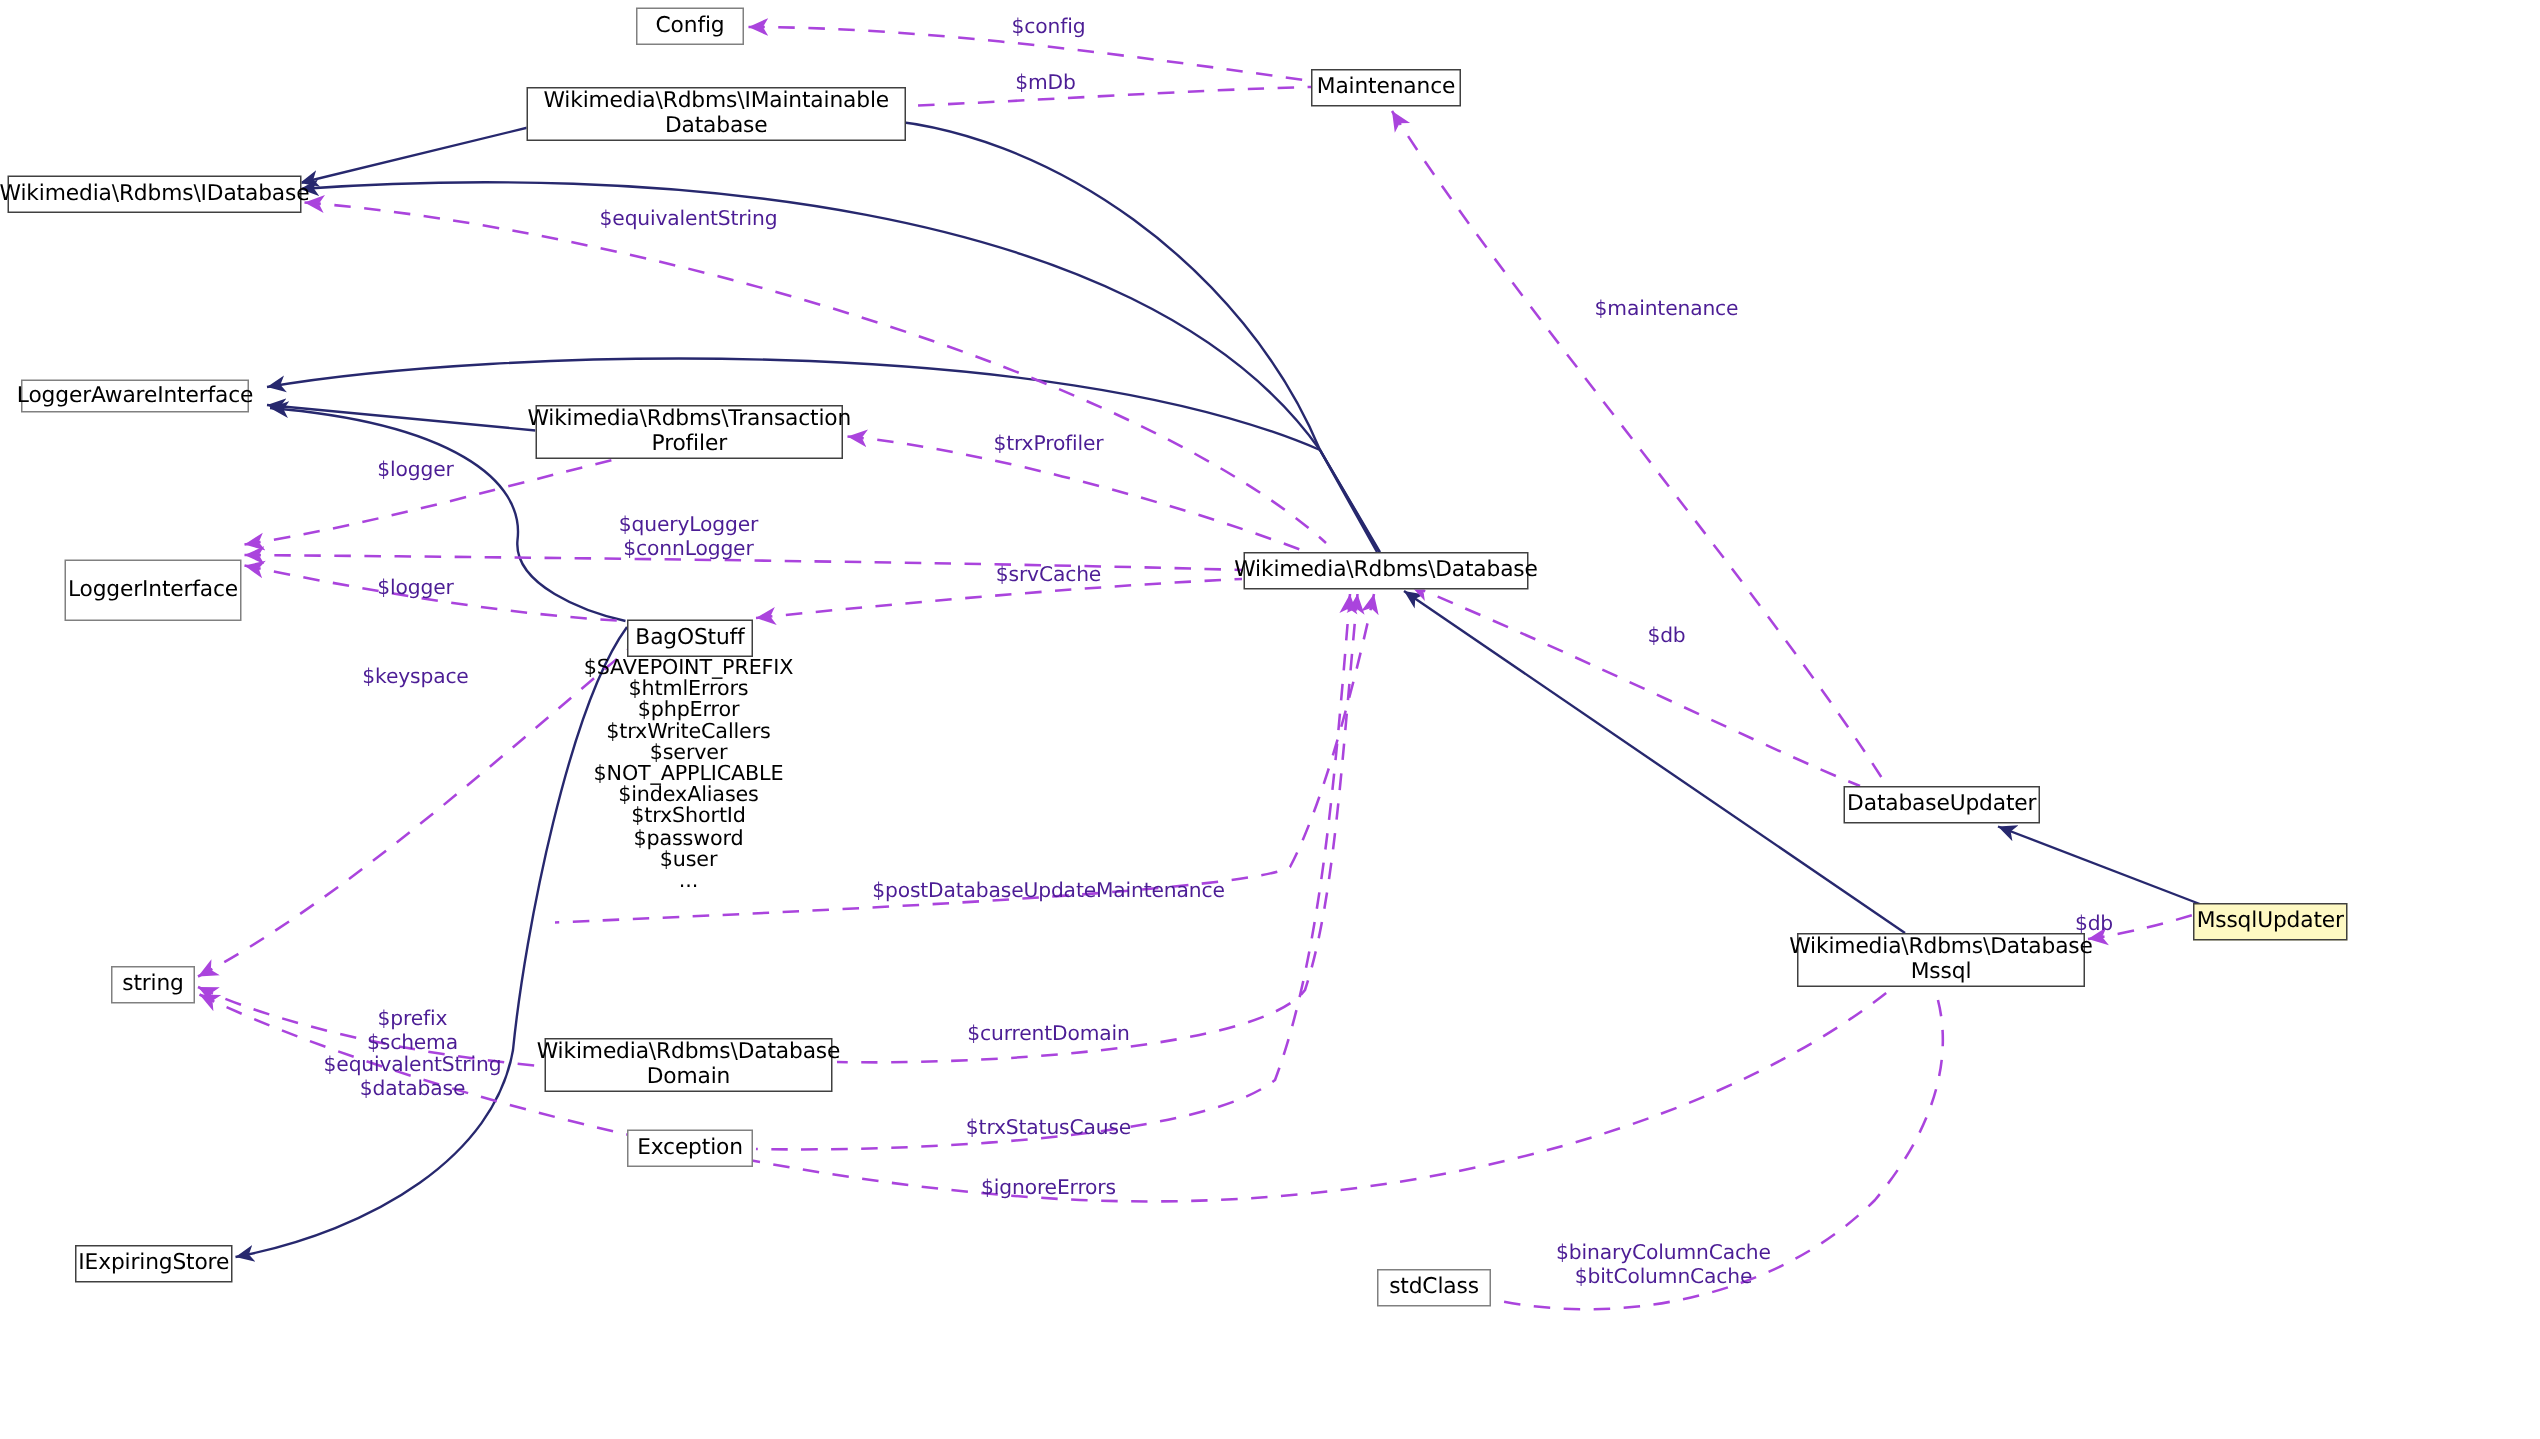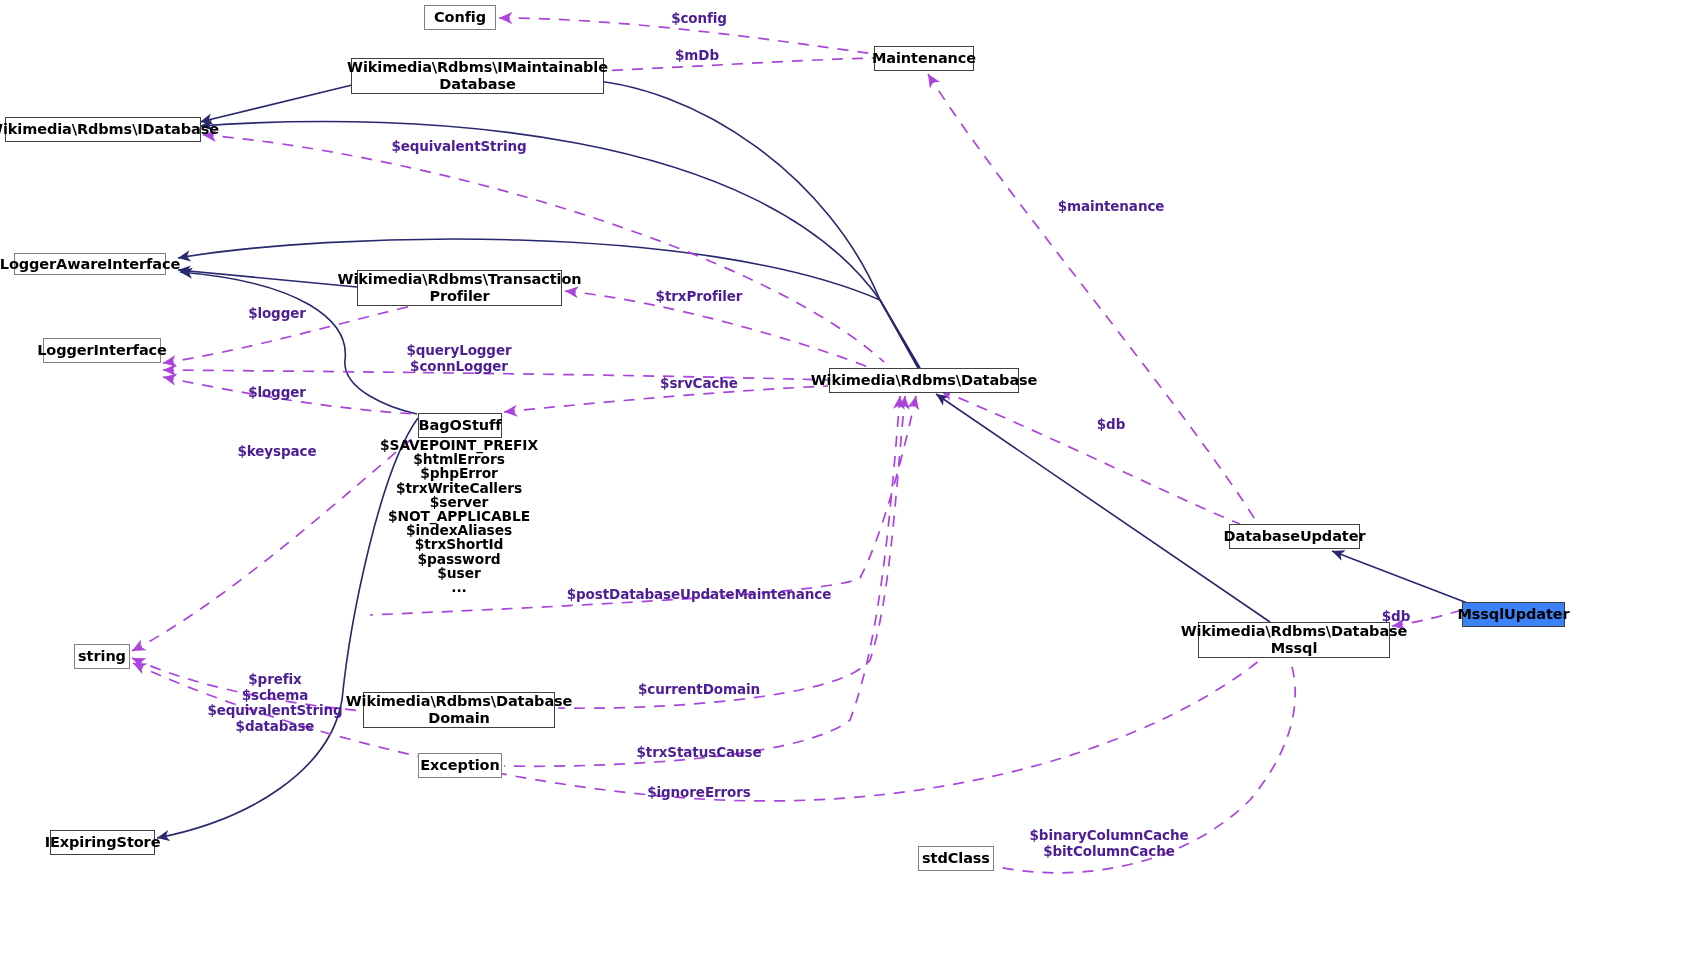--- a/index.html
+++ b/index.html
@@ -7,21 +7,20 @@
     padding: 0;
     background: #ffffff;
   }
   #canvas-wrap {
     position: relative;
     width: 1693px;
     height: 959px;
     background: #ffffff;
     overflow: hidden;
     font-family: "DejaVu Sans", "Liberation Sans", sans-serif;
-    font-weight: bold;
   }
   svg#diagram {
     position: absolute;
     left: 0;
     top: 0;
     width: 1693px;
     height: 959px;
   }
   .node-box {
     position: absolute;
@@ -38,21 +37,21 @@
     white-space: pre-line;
     letter-spacing: -0.1px;
   }
   .node-box.solid {
     border: 1px solid #404040;
   }
   .node-box.strong {
     border: 1.6px solid #404040;
   }
   .node-box.current {
-    background: #3b82f6;
+    background: #fef9c3;
     border: 1.6px solid #404040;
   }
   .edge-label {
     position: absolute;
     color: #4c1d95;
     font-size: 13.5px;
     line-height: 1.15;
     text-align: center;
     white-space: pre-line;
     letter-spacing: -0.1px;
@@ -137,21 +136,21 @@
 
   <div class="node-box plain" style="left:14px; top:253px; width:152px; height:22px;">
     <span>LoggerAwareInterface</span>
   </div>
 
   <div class="node-box solid" style="left:357px; top:270px; width:205px; height:36px;">
     <span>Wikimedia\Rdbms\Transaction
 Profiler</span>
   </div>
 
-  <div class="node-box plain" style="left:43px; top:338px; width:118px; height:25px;">
+  <div class="node-box plain" style="left:43px; top:373px; width:118px; height:41px;">
     <span>LoggerInterface</span>
   </div>
 
   <div class="node-box solid" style="left:829px; top:368px; width:190px; height:25px;">
     <span>Wikimedia\Rdbms\Database</span>
   </div>
 
   <div class="node-box strong" style="left:418px; top:413px; width:84px; height:25px;">
     <span>BagOStuff</span>
   </div>

